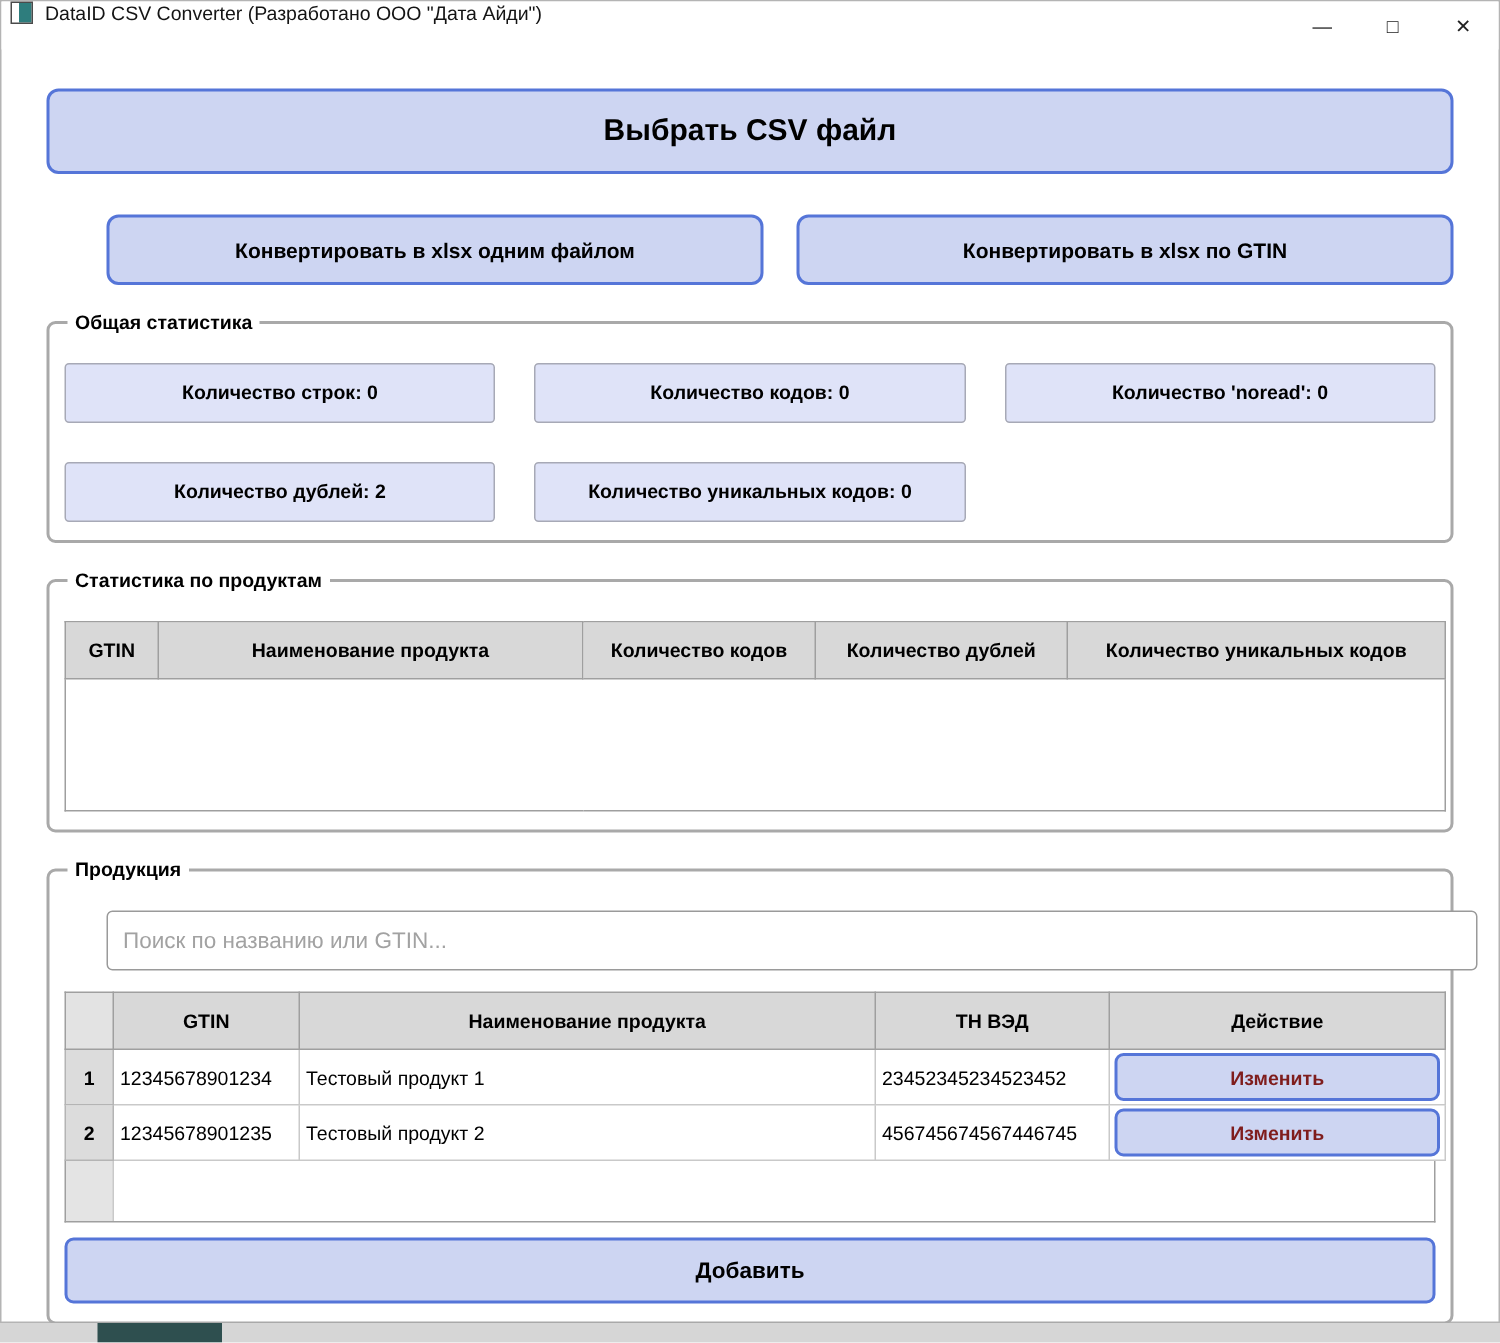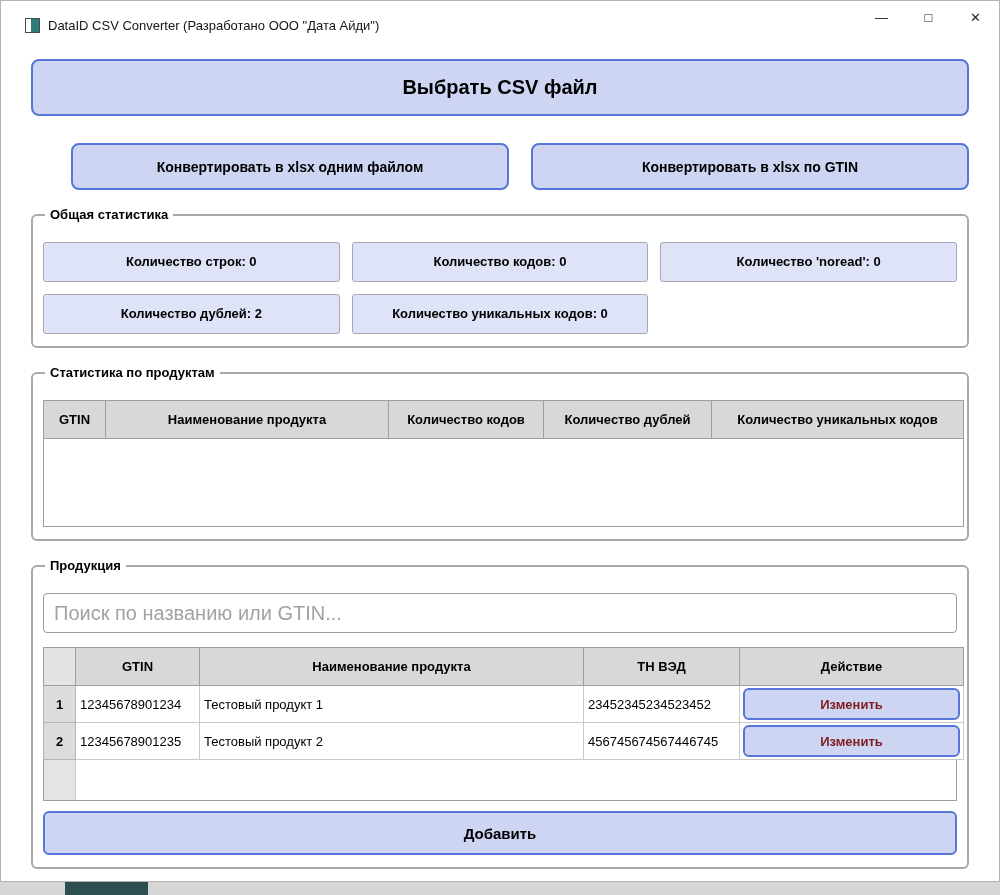--- a/index.html
+++ b/index.html
@@ -11,22 +11,22 @@
   }
   .window {
     width:1000px; height:882px;
     background:#ffffff;
     border:1px solid #b4b4b4;
     position:relative;
   }
   
   .titlebar {
     height:32px;
-    display:flex; align-items:flex-end;
-    padding-left:24px;
+    display:flex; align-items:flex-start;
+    padding-left:6px;
     background:#ffffff;
   }
   .app-icon {
     width:15px; height:15px;
     margin-right:8px;
     border:1px solid #4a4a4a;
     background:linear-gradient(90deg,#ffffff 0 38%, #2e7d7d 38% 100%);
     flex:0 0 auto;
   }
   .win-title { font-size:13px; color:#141414; white-space:nowrap; }
@@ -65,21 +65,21 @@
   .group-title {
     position:absolute; top:-9px; left:12px;
     background:#ffffff; padding:0 5px;
     font-weight:bold; font-size:13px; color:#000000;
   }
 
   
   .stats-grid {
     display:grid;
     grid-template-columns:repeat(3,1fr);
-    gap:12px;
+    gap:26px;
   }
   .stat-cell {
     height:40px; line-height:38px;
     text-align:center;
     font-weight:bold; font-size:13px;
     background:#dfe3f8;
     border:1px solid #a7a9b6;
     border-radius:3px;
     white-space:nowrap; overflow:hidden;
   }
@@ -137,23 +137,24 @@
     background:#e4e4e4;
     border-right:1px solid #c9c9c9;
   }
 
   
   .search-input {
     width:100%; height:40px;
     border:1px solid #9a9a9a;
     border-radius:4px;
     padding:16px 10px;
-    font-family:inherit; font-size:20px; color:#333;
+    font-family:inherit; font-size:15px; color:#333;
     outline:none;
     margin-bottom:14px;
+    margin-left:28px;
   }
   .search-input::placeholder { color:#a2a2a2; }
   .add-btn { height:44px; font-size:15px; border-radius:6px; margin-top:10px; }
 
   
   .taskbar {
     width:1000px; height:13px;
     background:#d6d6d6;
     position:relative;
   }

